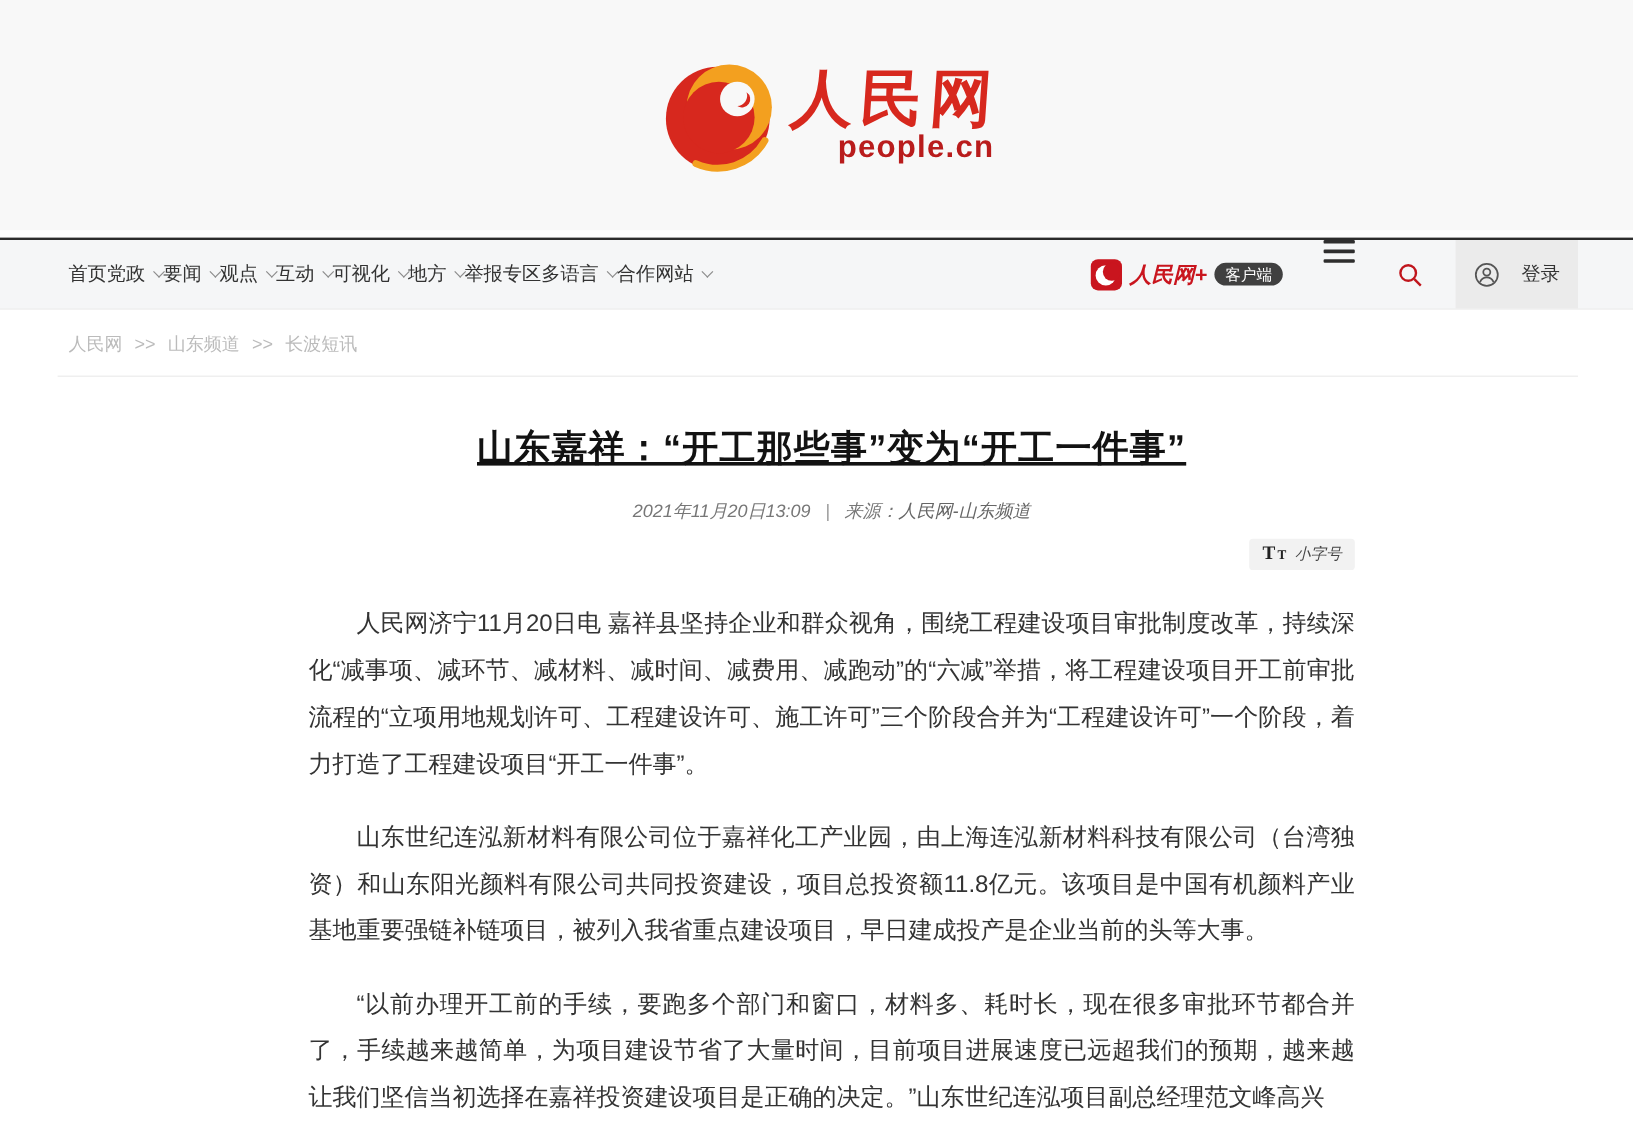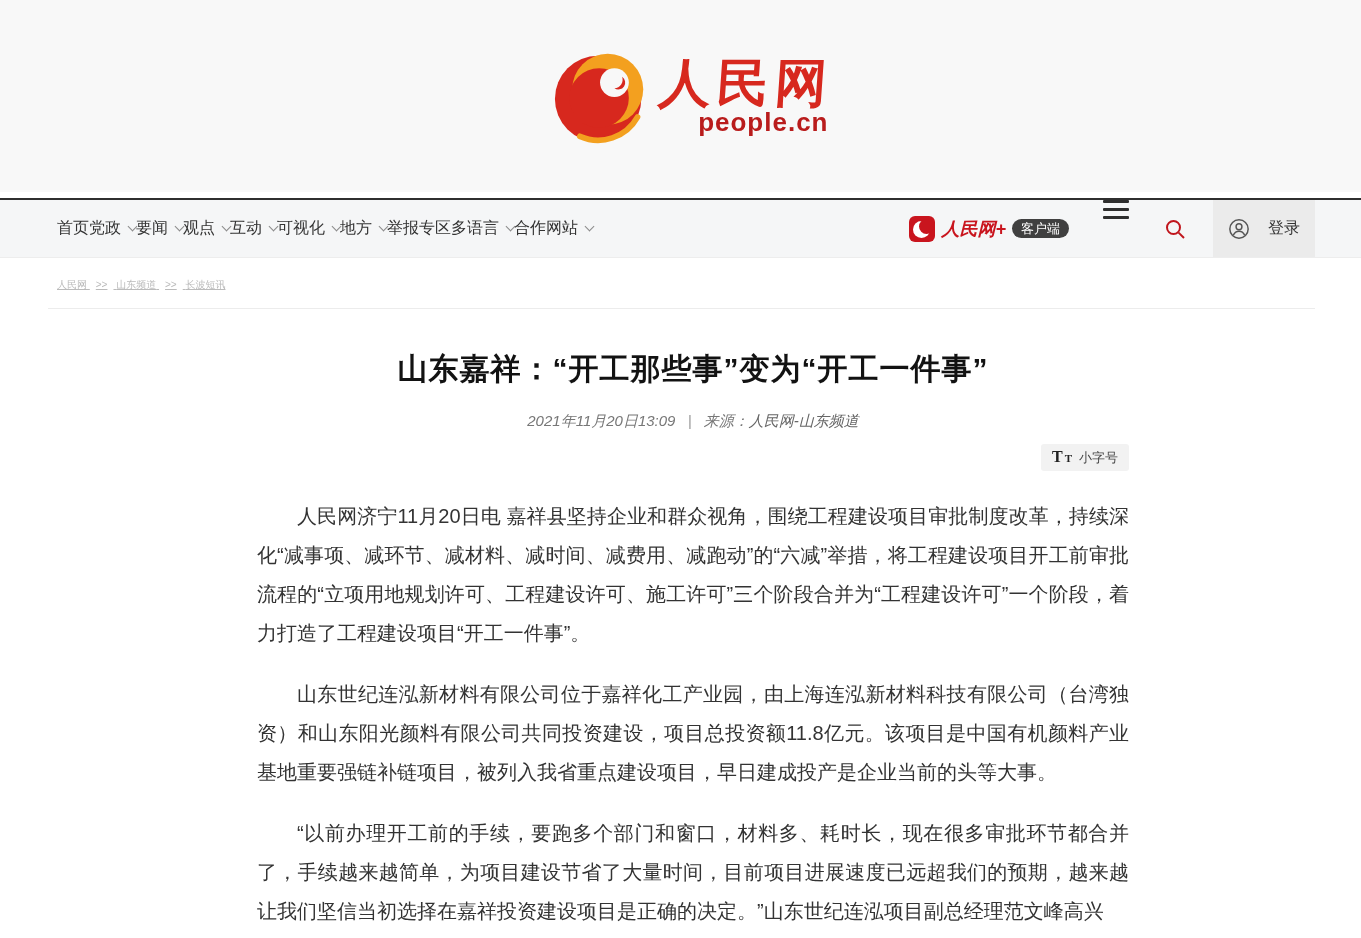--- a/index.html
+++ b/index.html
@@ -43,40 +43,40 @@
     padding:3px 9px; line-height:1; }
   .hamburger { width:26px; display:flex; flex-direction:column; gap:5px;
     margin-left:34px; cursor:pointer; }
   .hamburger span { display:block; height:3px; background:#2e2e2e; border-radius:1px; }
   .search-btn { margin-left:34px; cursor:pointer; display:flex; align-items:center; }
   .login-box { height:100%; background:#ebebeb; display:flex; align-items:center;
     gap:18px; padding:0 15px; margin-left:26px; cursor:pointer; }
   .login-label { font-size:16px; color:#333; }
 
   
-  .breadcrumb { padding:20px 0 0 57px; font-size:10px; color:#bbbbbb;text-decoration:underline; }
+  .breadcrumb { padding:20px 0 0 57px; font-size:15px; color:#bbbbbb; }
   .breadcrumb a { color:#bbbbbb; text-decoration:none; cursor:pointer; }
   .crumb-sep { margin:0 6px; }
   .rule { margin:16px 46px 0 48px; border-top:1px solid #ececec; }
 
   
   .article-col { width:872px; margin-left:257px; }
   .article-title { margin-top:40px; text-align:center; font-size:30px; font-weight:700;
-    color:#121212; letter-spacing:1px; line-height:1.35; }
+    color:#121212; letter-spacing:1px; line-height:1.35;text-decoration:underline; }
   .article-meta { margin-top:22px; text-align:center; font-size:15px; color:#777;font-style:italic; }
   .meta-sep { margin:0 8px; color:#999; }
   .article-meta a { color:#666; text-decoration:none; cursor:pointer; }
   .font-widget-row { display:flex; justify-content:flex-end; margin-top:13px; }
   .font-widget { background:#f2f2f2; border-radius:3px; padding:4px 11px;
     display:inline-flex; align-items:baseline; gap:2px; cursor:pointer; }
   .t-big { font-family:"Liberation Serif","DejaVu Serif",serif; font-weight:700;
     font-size:16px; color:#222; }
   .t-small { font-family:"Liberation Serif","DejaVu Serif",serif; font-weight:700;
     font-size:11px; color:#222; }
-  .font-widget-label { font-size:13px; color:#444; margin-left:5px; }
+  .font-widget-label { font-size:13px; color:#444; margin-left:5px;font-style:italic; }
   .article-body { margin-top:26px; }
   .article-body p { font-size:20px; line-height:39px; color:#333;
     text-indent:2em; text-align:justify; margin-bottom:22px; }
 </style>
 </head>
 <body>
 
 <header class="site-header">
   <div class="logo">
     <svg class="logo-swirl" viewBox="0 0 100 100">

